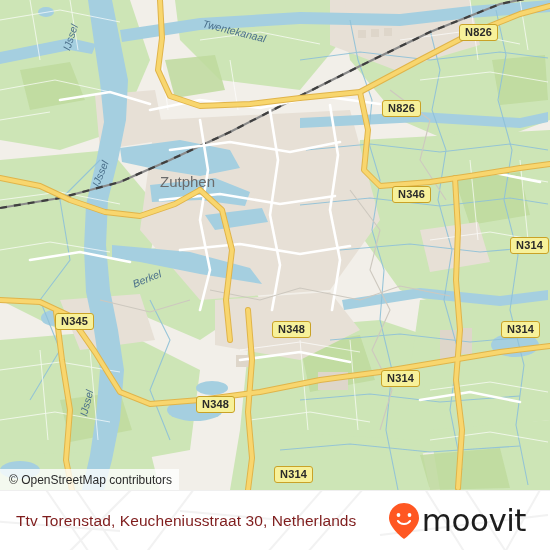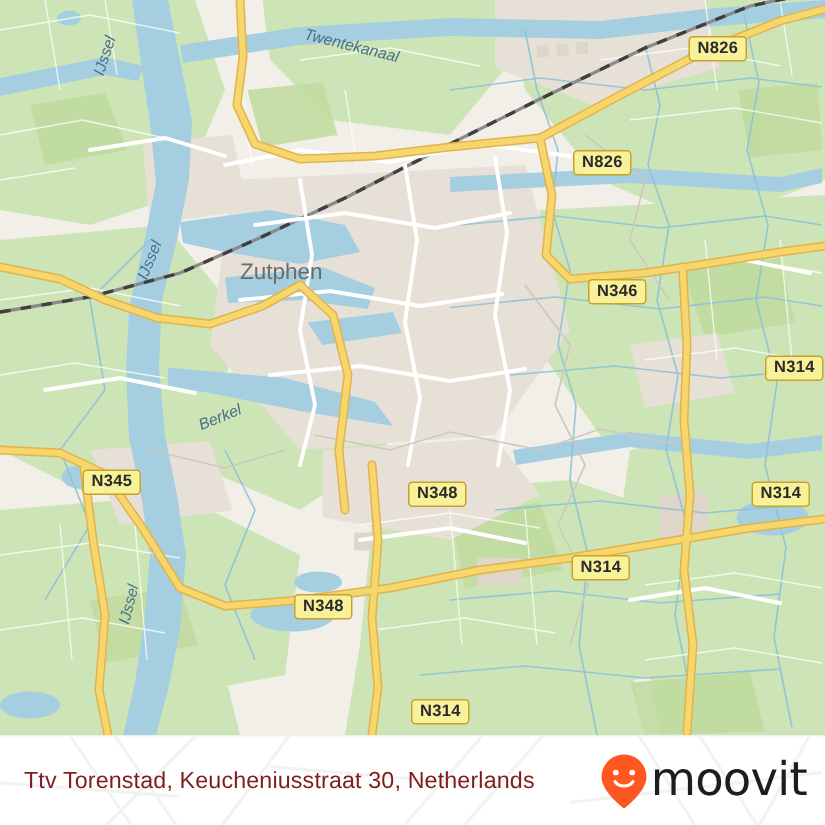--- a/index.html
+++ b/index.html
@@ -82,21 +82,21 @@
   #footer-text {
     position: relative;
     margin-left: 16px;
     font-size: 15.5px;
     color: #7f1d1d;
     letter-spacing: .1px;
     white-space: nowrap;
   }
   #logo {
     position: absolute;
-    right: 12px; top: 50%;
+    right: 24px; top: 50%;
     transform: translateY(-50%);
     display: flex; align-items: center; gap: 2px;
   }
   #logo-text {
     font-size: 31px;
     font-weight: 400;
     color: #1d1d1d;
     letter-spacing: -0.5px;
     line-height: 1;
     font-family: "DejaVu Sans", sans-serif;
@@ -319,20 +319,23 @@
     <div class="shield" style="left:376px; top:186px;">N346</div>
     <div class="shield" style="left:494px; top:237px;">N314</div>
     <div class="shield" style="left:39px;  top:313px;">N345</div>
     <div class="shield" style="left:256px; top:321px;">N348</div>
     <div class="shield" style="left:485px; top:321px;">N314</div>
     <div class="shield" style="left:365px; top:370px;">N314</div>
     <div class="shield" style="left:180px; top:396px;">N348</div>
     <div class="shield" style="left:258px; top:466px;">N314</div>
 
 
+    <div id="attrib">
+      <span>© OpenStreetMap contributors</span>
+    </div>
   </div>
 
   <div id="footer">
     <svg id="footer-bg" viewBox="0 0 550 60" preserveAspectRatio="none">
       <rect x="0" y="0" width="550" height="60" fill="#ffffff"></rect>
       <g stroke="#e8e8e8" stroke-width="2" fill="none">
         <path d="M40,-10 L95,70 M70,-10 L125,70 M140,-10 L60,70 M200,-10 L140,70
                  M260,70 L330,-10 M300,70 L370,-10 M420,-10 L470,70 M460,-10 L512,70
                  M500,70 L545,-10 M-10,30 L120,40 M180,20 L340,34 M380,44 L548,24"></path>
       </g>

